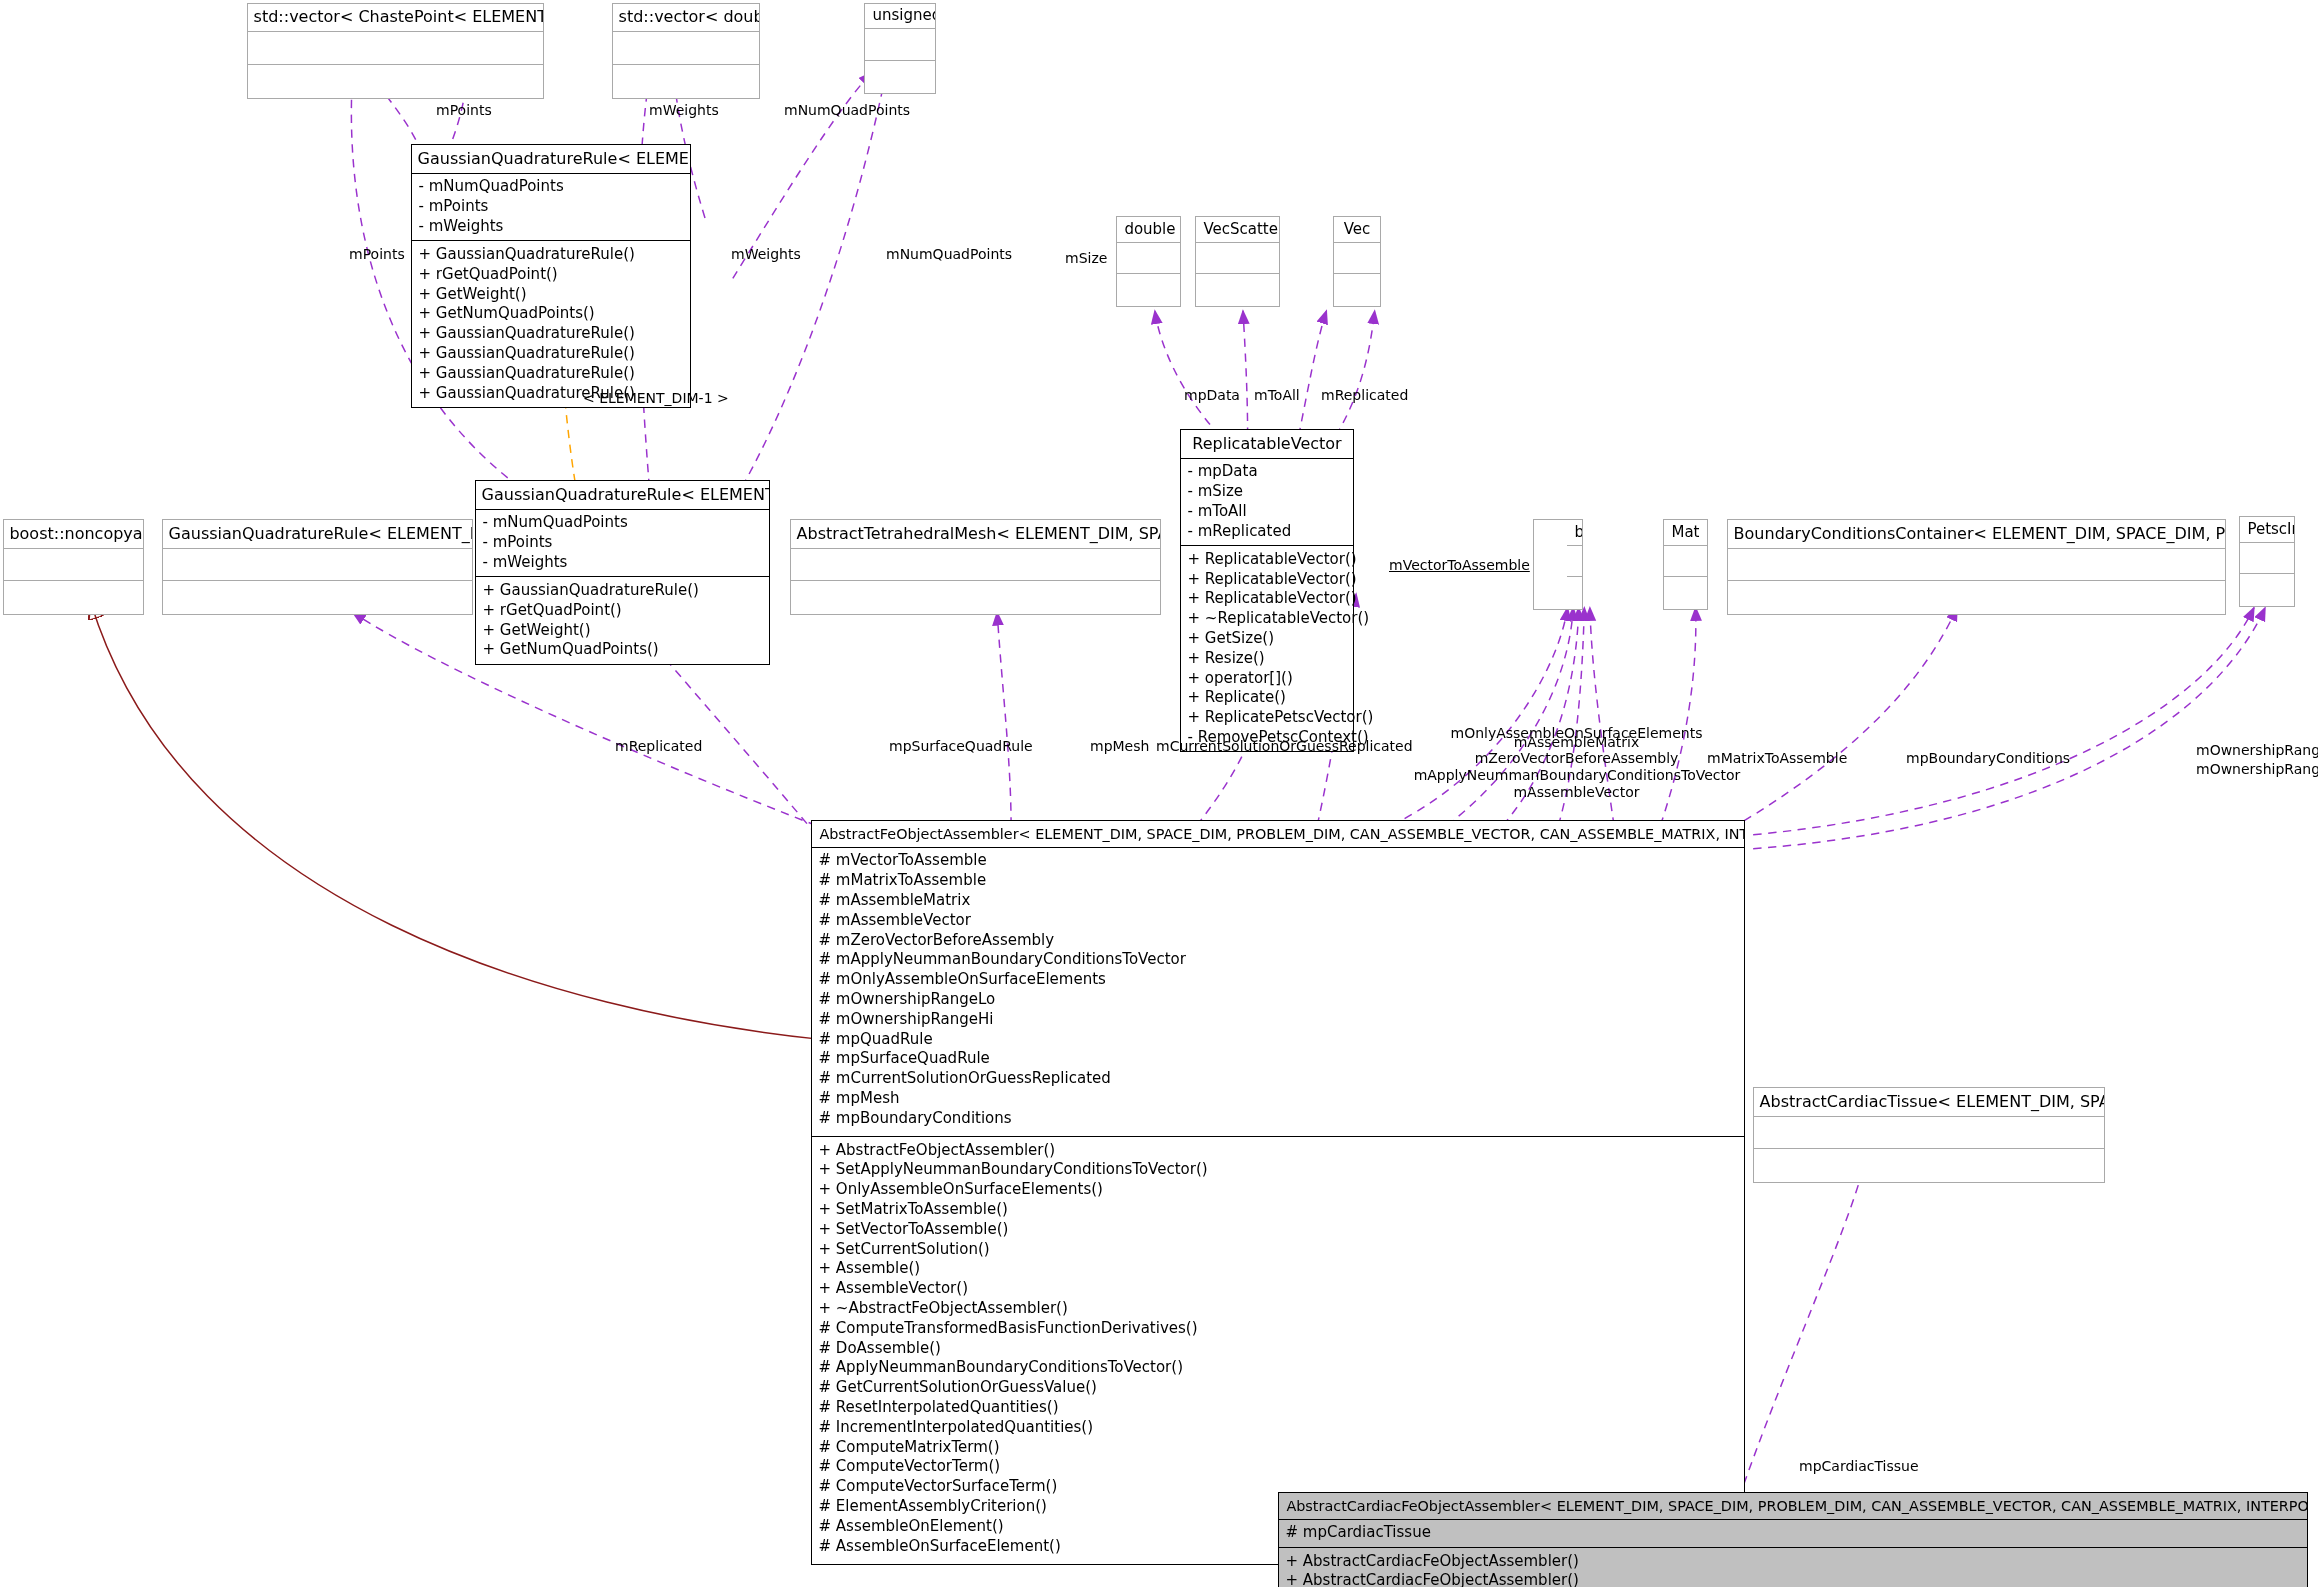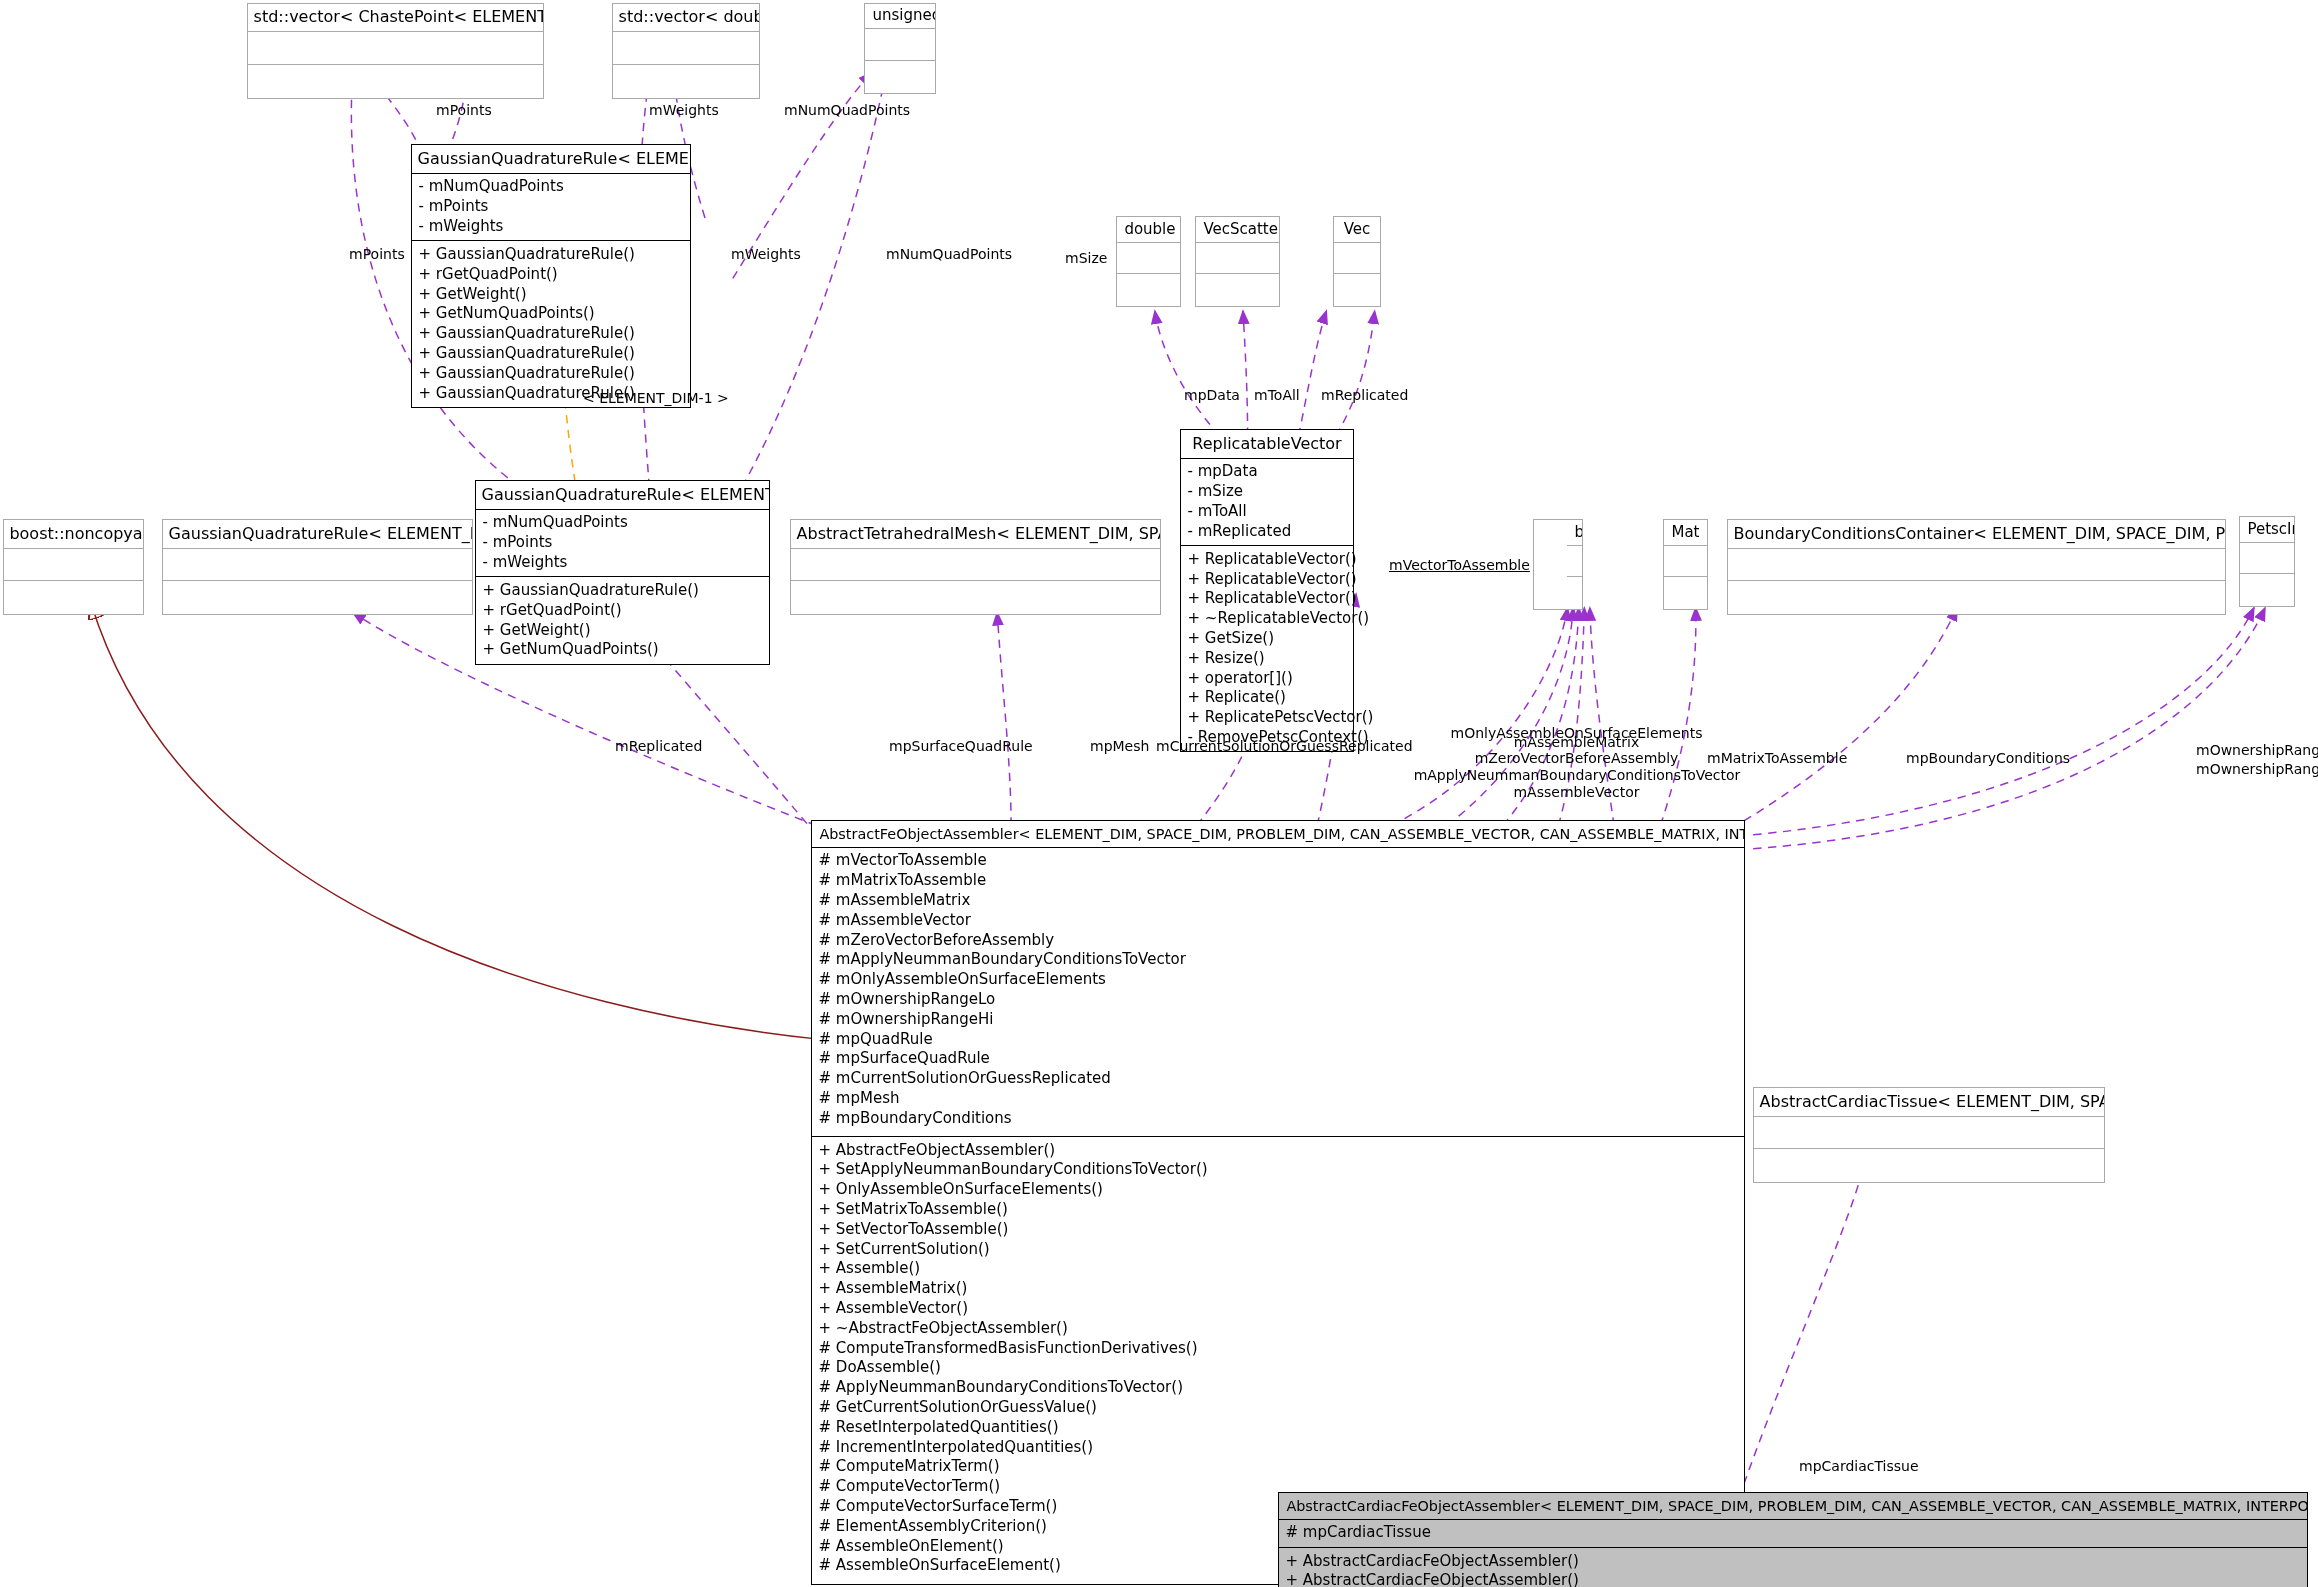--- a/index.html
+++ b/index.html
@@ -275,21 +275,20 @@
       <div class="row mini"># mpBoundaryConditions</div>
     </div>
     <div class="compartment sep" style="padding-bottom:7.4px;">
       <div class="row mini">+ AbstractFeObjectAssembler()</div>
       <div class="row mini">+ SetApplyNeummanBoundaryConditionsToVector()</div>
       <div class="row mini">+ OnlyAssembleOnSurfaceElements()</div>
       <div class="row mini">+ SetMatrixToAssemble()</div>
       <div class="row mini">+ SetVectorToAssemble()</div>
       <div class="row mini">+ SetCurrentSolution()</div>
       <div class="row mini">+ Assemble()</div>
-      <div class="row mini">+ AssembleMatrix()</div>
       <div class="row mini">+ AssembleVector()</div>
       <div class="row mini">+ ~AbstractFeObjectAssembler()</div>
       <div class="row mini"># ComputeTransformedBasisFunctionDerivatives()</div>
       <div class="row mini"># DoAssemble()</div>
       <div class="row mini"># ApplyNeummanBoundaryConditionsToVector()</div>
       <div class="row mini"># GetCurrentSolutionOrGuessValue()</div>
       <div class="row mini"># ResetInterpolatedQuantities()</div>
       <div class="row mini"># IncrementInterpolatedQuantities()</div>
       <div class="row mini"># ComputeMatrixTerm()</div>
       <div class="row mini"># ComputeVectorTerm()</div>

